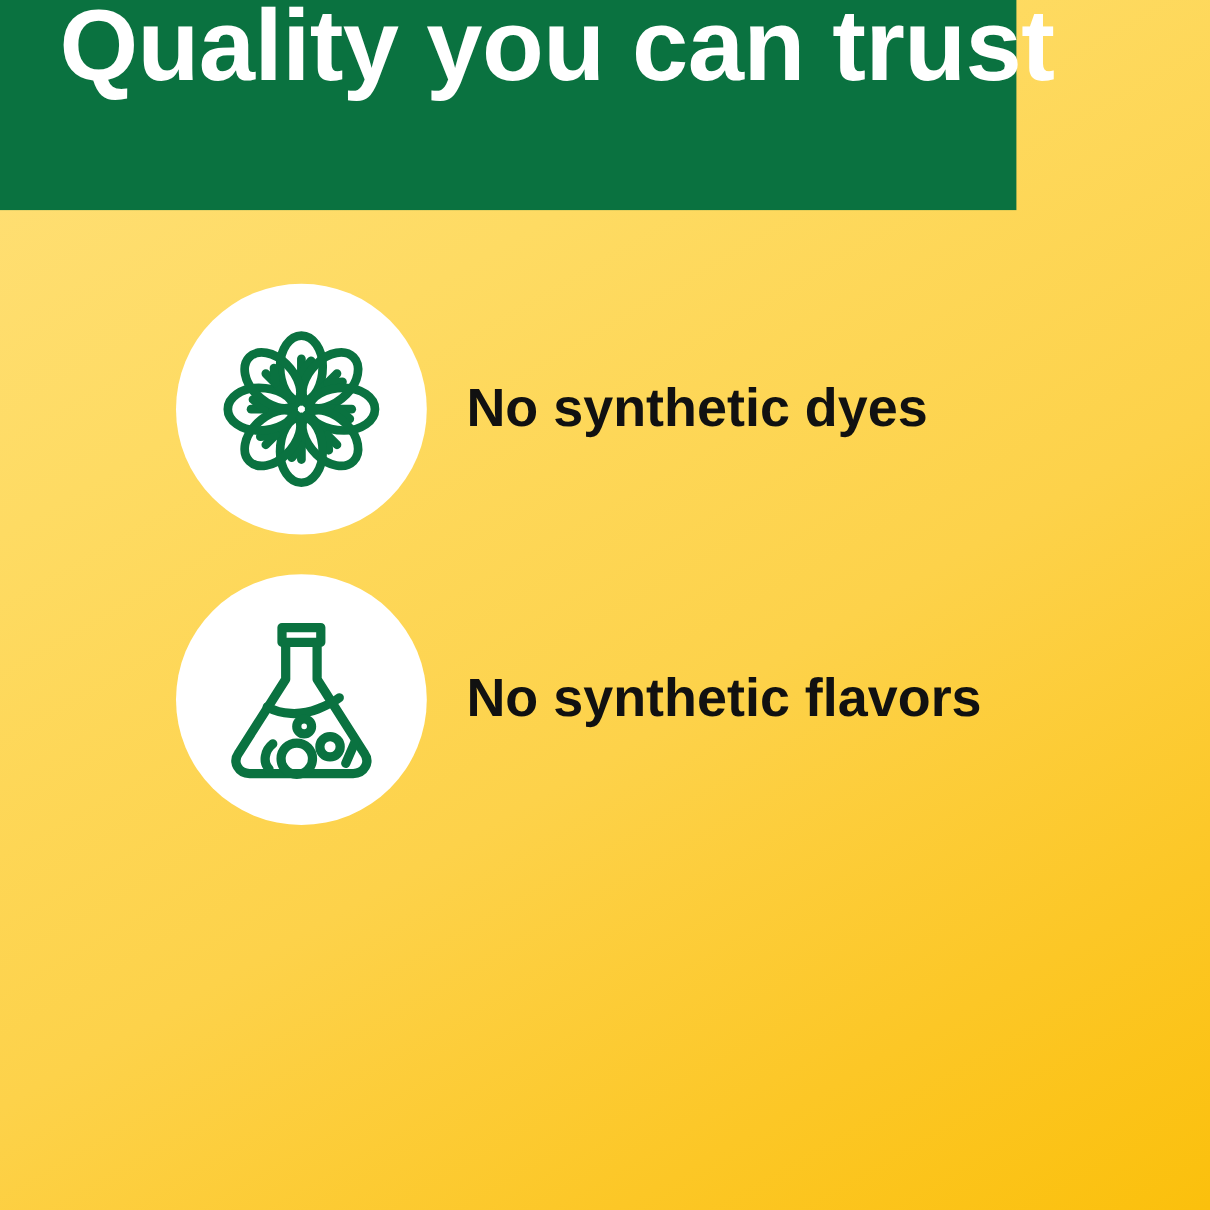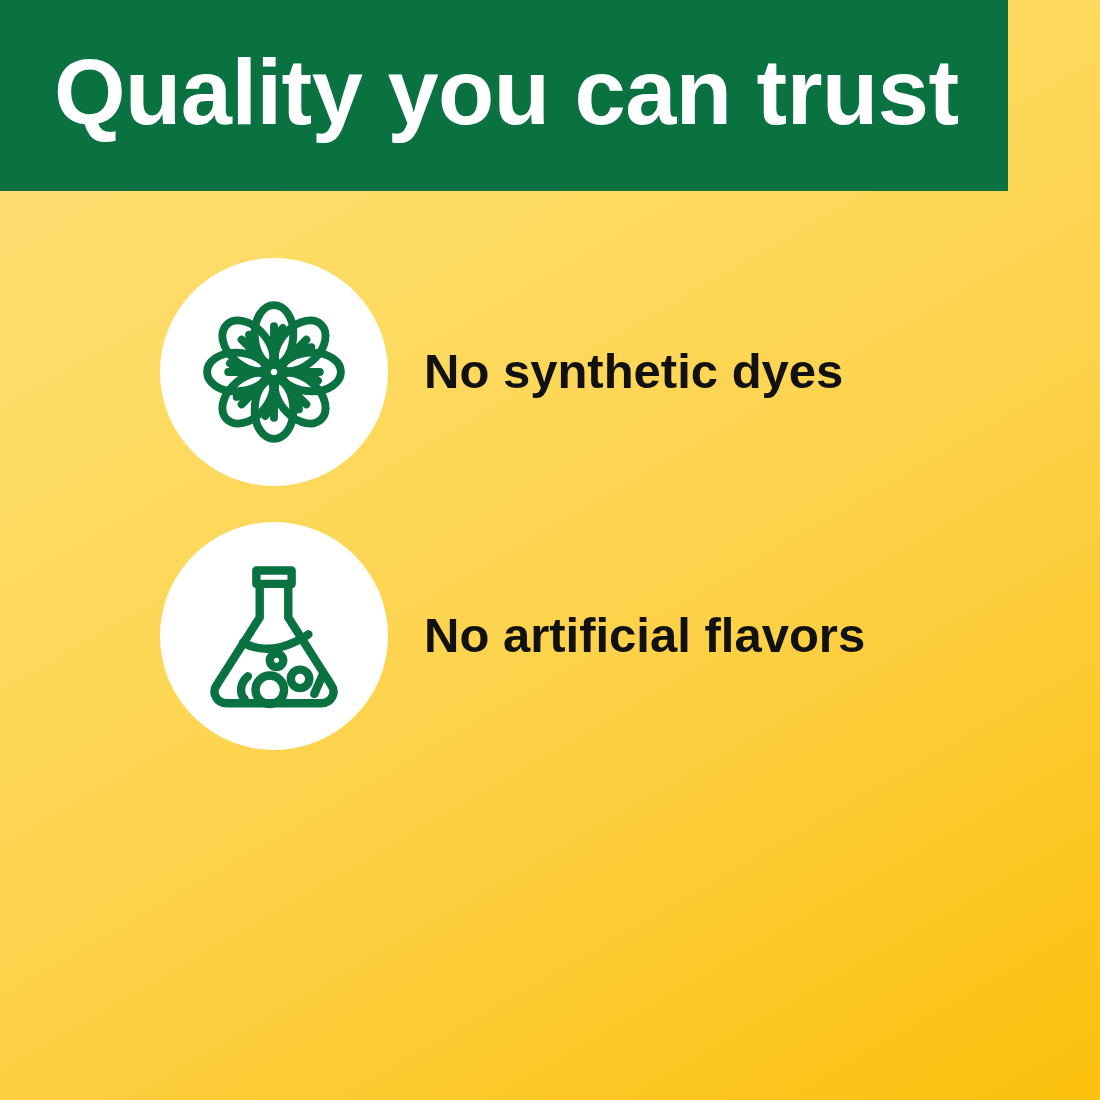--- a/index.html
+++ b/index.html
@@ -22,25 +22,25 @@
     background:
       linear-gradient(150deg, #FFE07A 0%, #FEDB63 28%, #FDD24A 58%, #FCC726 82%, #FBC00C 100%);
     overflow: hidden;
   }
 
   
   .header-band {
     position: absolute;
     left: 0;
     top: 0;
-    width: 1008px;
+    width: 924px;
     height: 191px;
     background: #0A7240;
     display: flex;
-    align-items: center;
+    align-items: flex-start;
     box-sizing: border-box;
     padding-left: 54px;
   }
   .header-title {
     color: #FFFFFF;
     font-family: "Liberation Sans", sans-serif;
     font-weight: bold;
     font-size: 92px;
     line-height: 1;
     letter-spacing: -0.5px;
@@ -182,18 +182,18 @@
             <circle cx="131" cy="151" r="11"></circle>
 
             <circle cx="95" cy="164" r="17"></circle>
 
             <path d="M69 148 C60 155 58 168 65 175"></path>
 
             <path d="M158 146 L148 169"></path>
           </svg>
         </span>
       </div>
-      <div class="feature-label">No artificial flavors</div>
+      <div class="feature-label">No synthetic flavors</div>
     </div>
 
 
   </div>
 </div>
 
 </body></html>

